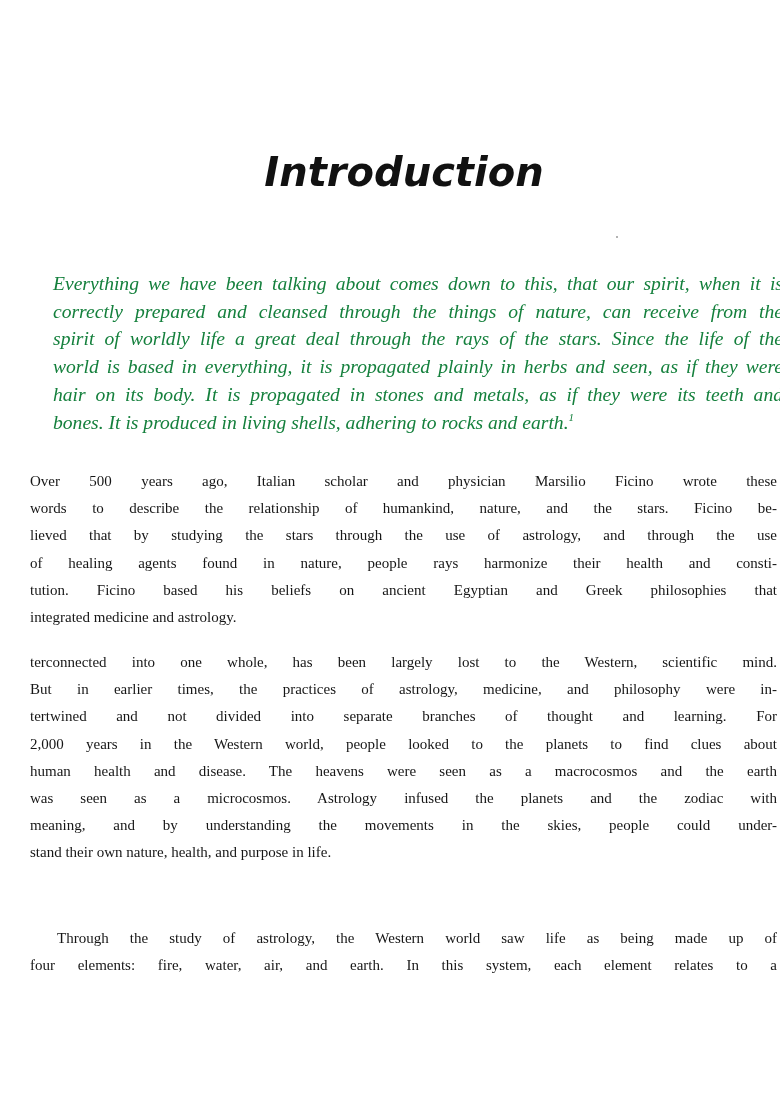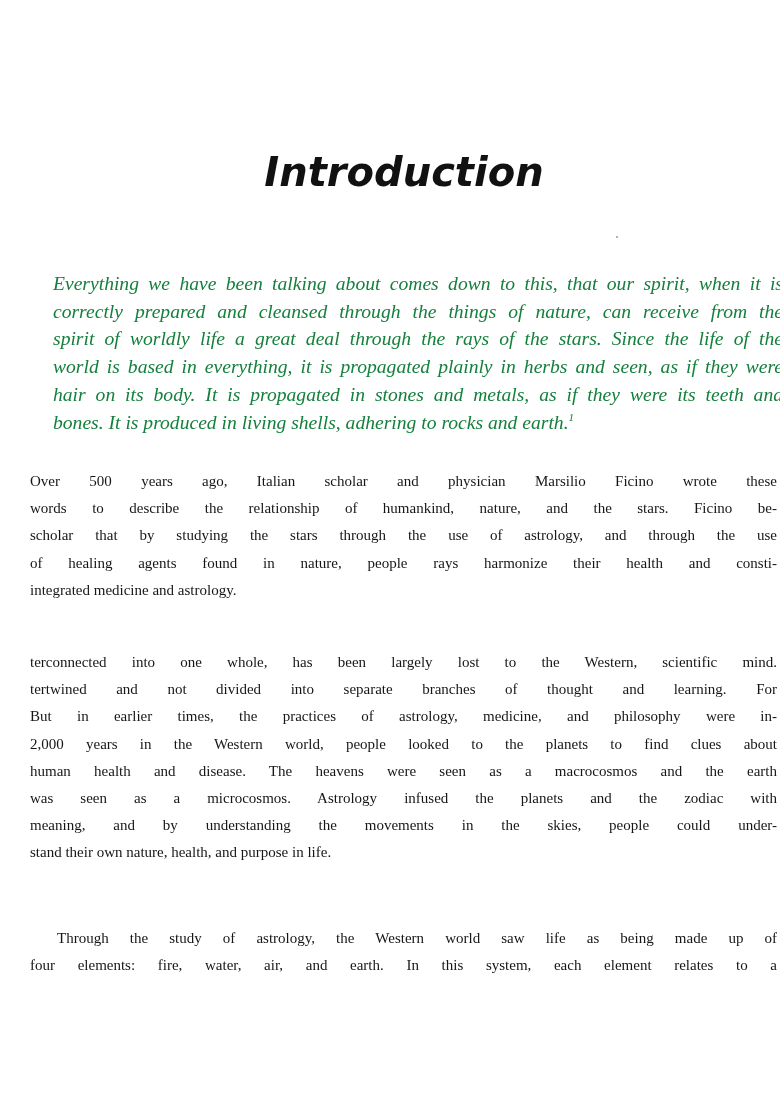--- a/index.html
+++ b/index.html
@@ -99,29 +99,30 @@
     <span class="line">correctly prepared and cleansed through the things of nature, can receive from the</span>
     <span class="line">spirit of worldly life a great deal through the rays of the stars. Since the life of the</span>
     <span class="line">world is based in everything, it is propagated plainly in herbs and seen, as if they were</span>
     <span class="line">hair on its body. It is propagated in stones and metals, as if they were its teeth and</span>
     <span class="line last"><span>bones. It is produced in living shells, adhering to rocks and earth.</span><sup>1</sup></span>
   </div>
 
   <div class="body-text para1">
     <span class="line">Over 500 years ago, Italian scholar and physician Marsilio Ficino wrote these</span>
     <span class="line">words to describe the relationship of humankind, nature, and the stars. Ficino be-</span>
-    <span class="line">scholar that by studying the stars through the use of astrology, and through the use</span>
+    <span class="line">lieved that by studying the stars through the use of astrology, and through the use</span>
     <span class="line">of healing agents found in nature, people rays harmonize their health and consti-</span>
+    <span class="line">tution. Ficino based his beliefs on ancient Egyptian and Greek philosophies that</span>
     <span class="line last">integrated medicine and astrology.</span>
   </div>
 
   <div class="body-text para2">
     <span class="line">terconnected into one whole, has been largely lost to the Western, scientific mind.</span>
+    <span class="line">But in earlier times, the practices of astrology, medicine, and philosophy were in-</span>
     <span class="line">tertwined and not divided into separate branches of thought and learning. For</span>
-    <span class="line">But in earlier times, the practices of astrology, medicine, and philosophy were in-</span>
     <span class="line">2,000 years in the Western world, people looked to the planets to find clues about</span>
     <span class="line">human health and disease. The heavens were seen as a macrocosmos and the earth</span>
     <span class="line">was seen as a microcosmos. Astrology infused the planets and the zodiac with</span>
     <span class="line">meaning, and by understanding the movements in the skies, people could under-</span>
     <span class="line last">stand their own nature, health, and purpose in life.</span>
   </div>
 
   <div class="body-text para3">
     <span class="line indent">Through the study of astrology, the Western world saw life as being made up of</span>
     <span class="line">four elements: fire, water, air, and earth. In this system, each element relates to a</span>

